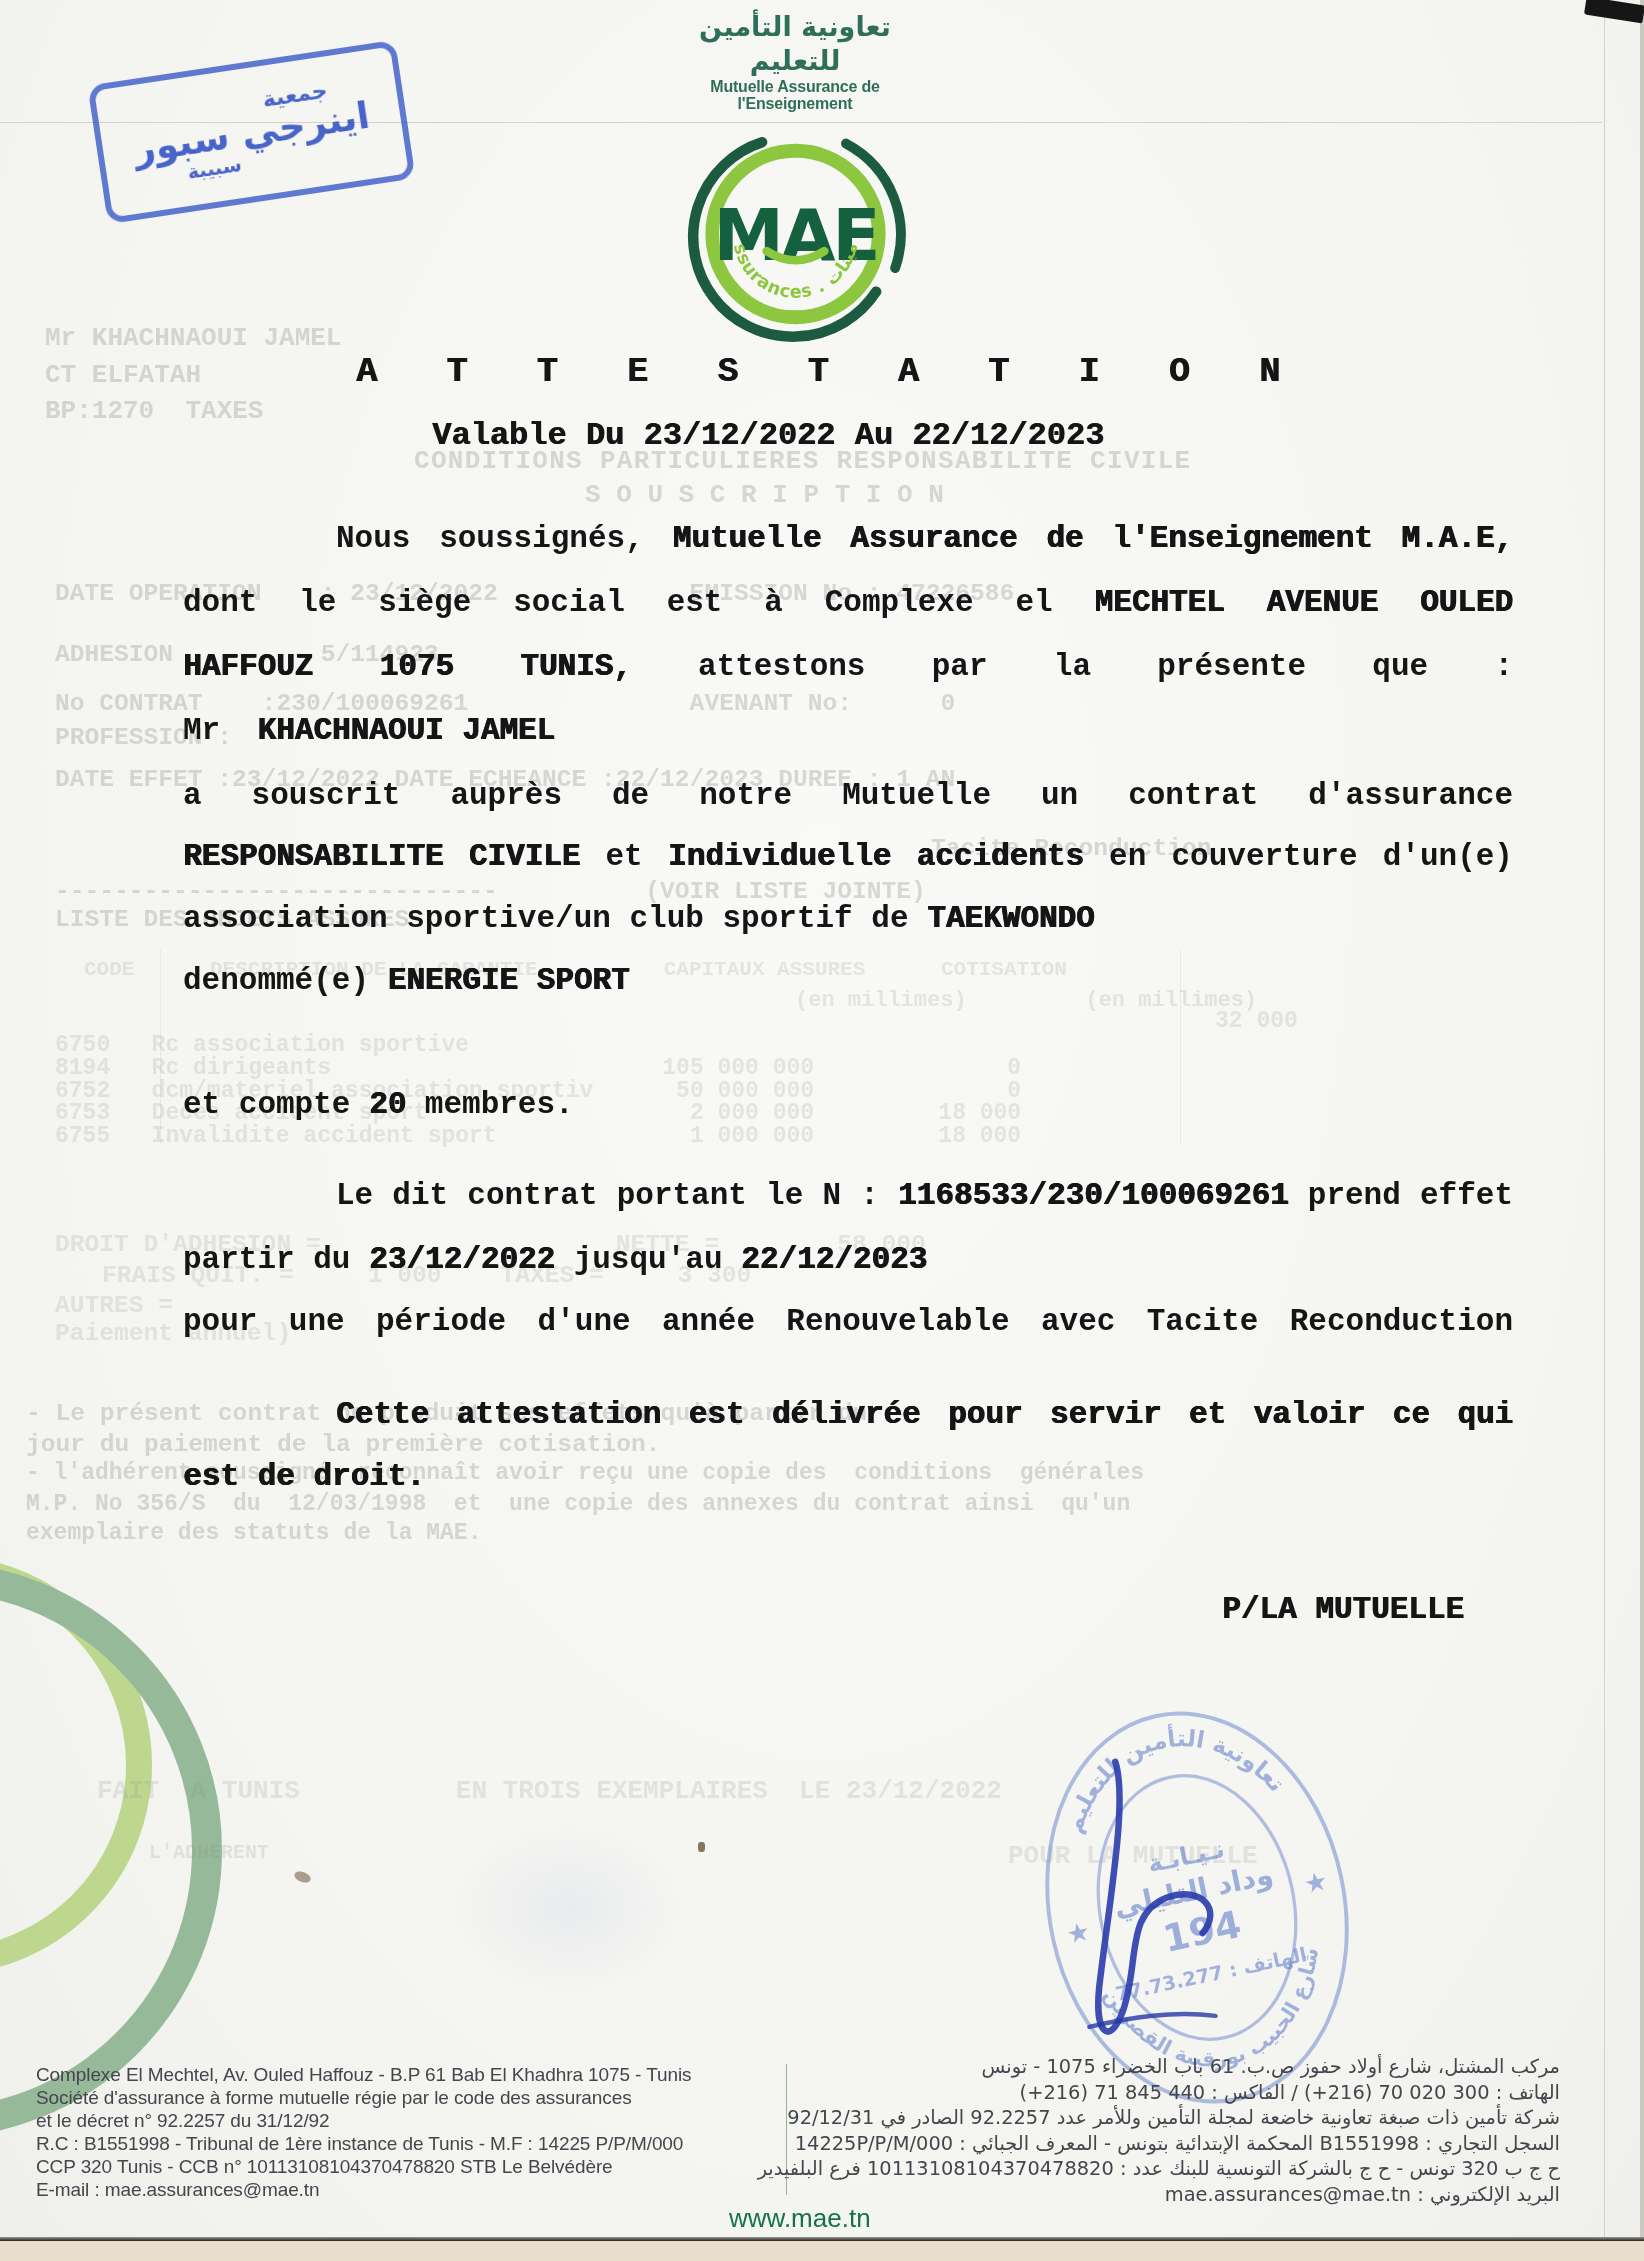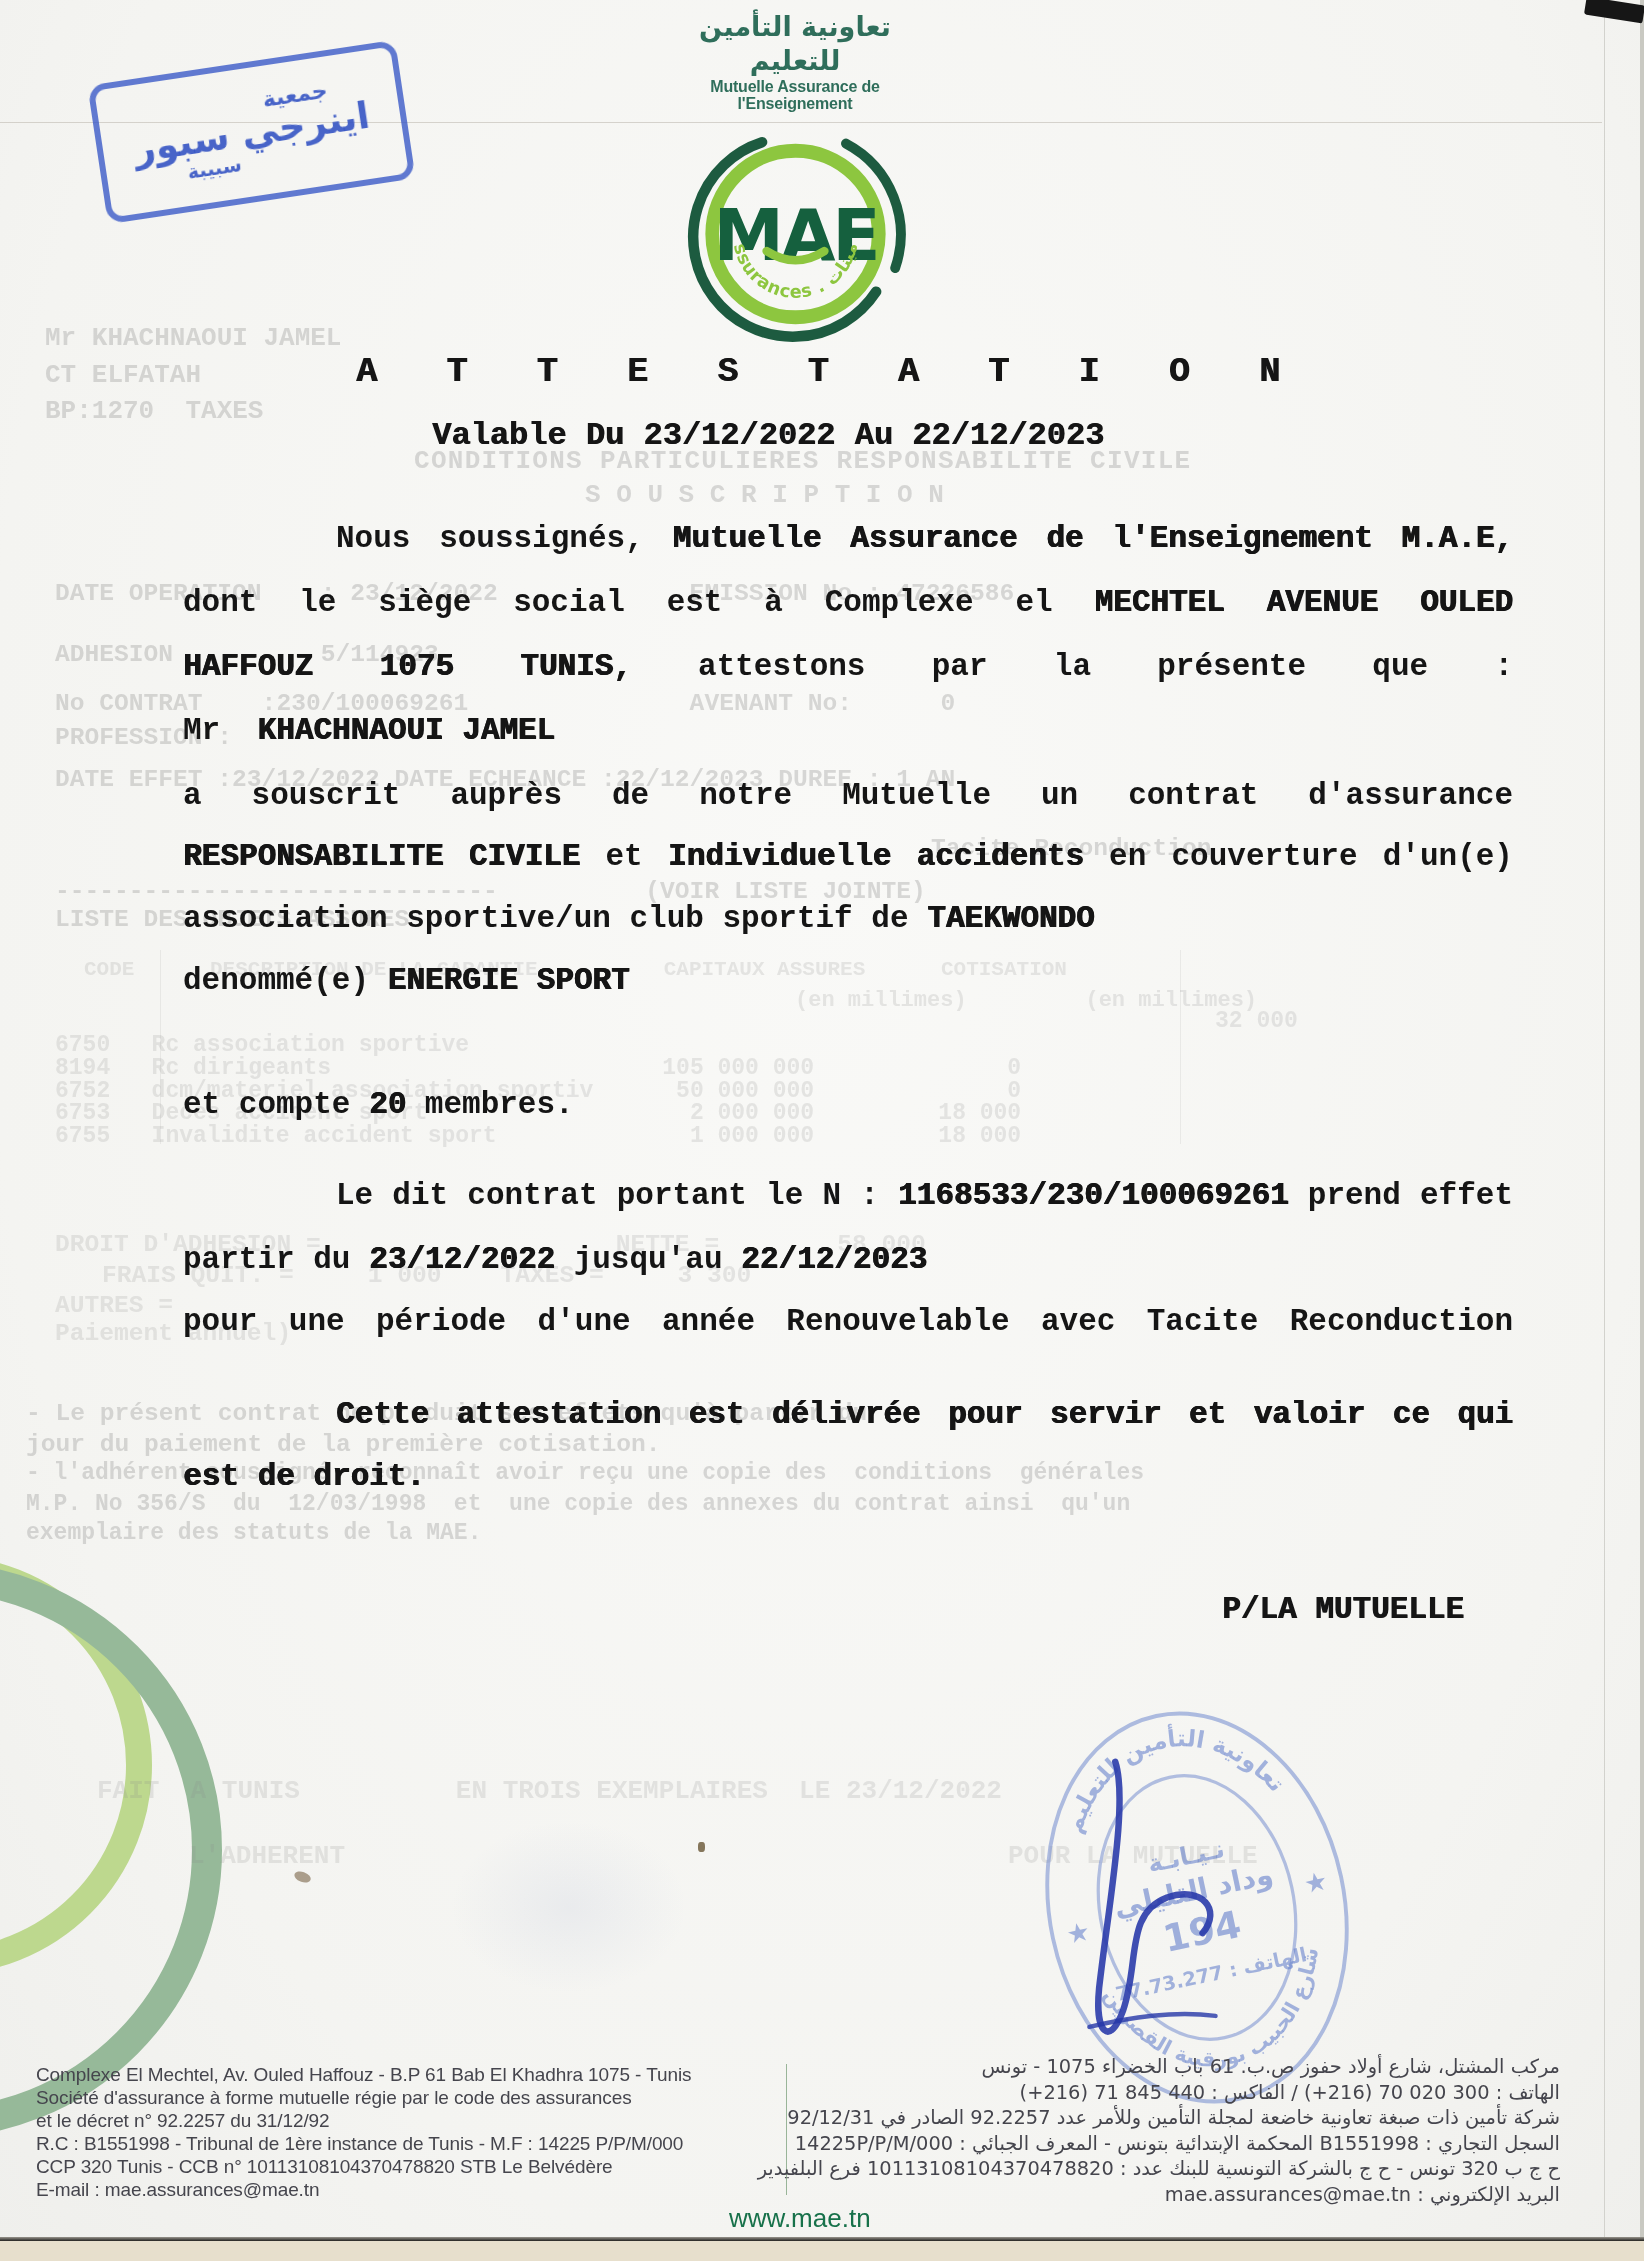--- a/index.html
+++ b/index.html
@@ -48,21 +48,21 @@
   .g11{left:55px;top:878px;font-size:24.6px;} .g12{left:55px;top:906px;font-size:24.6px;}
   .g13{left:55px;top:958px;font-size:21px;margin-left:29px;} .g14{left:795px;top:988px;font-size:22px;}
   .g15{left:1215px;top:1008px;font-size:23px;} .g16{left:55px;top:1032px;font-size:23px;}
   .g17{left:55px;top:1055px;font-size:23px;} .g18{left:55px;top:1078px;font-size:23px;}
   .g19{left:55px;top:1100px;font-size:23px;} .g20{left:55px;top:1123px;font-size:23px;}
   .g21{left:55px;top:1231px;font-size:24.6px;} .g22{left:55px;top:1262px;font-size:24.6px;margin-left:47px;}
   .g23{left:55px;top:1292px;font-size:24.6px;} .g24{left:55px;top:1320px;font-size:24.6px;}
   .g25{left:26px;top:1400px;font-size:24.6px;} .g26{left:26px;top:1431px;font-size:24.6px;}
   .g27{left:26px;top:1460px;font-size:23px;} .g28{left:26px;top:1491px;font-size:23px;}
   .g29{left:26px;top:1520px;font-size:23px;} .g30{left:97px;top:1776px;font-size:26px;}
-  .g31{left:149px;top:1841px;font-size:26px;margin-left:40px;} .g32{left:1008px;top:1841px;font-size:26px;}
+  .g31{left:149px;top:1841px;font-size:20px;} .g32{left:1008px;top:1841px;font-size:26px;}
   .gcol{position:absolute;width:1.3px;background:rgba(150,150,150,.14);}
   .gcol1{left:160px;top:950px;height:194px;} .gcol2{left:1180px;top:950px;height:194px;}
   
   .tw{position:absolute;font-family:"Liberation Mono","DejaVu Sans Mono",monospace;
       font-weight:700;font-size:31px;color:#151515;line-height:36px;}
   .just{text-align:justify;text-align-last:justify;}
   .pre{white-space:pre;}
   .sb{text-shadow:0.9px 0 0 currentColor, 0 0.3px 0 currentColor;}
   .t-title{left:356px;width:924px;top:354px;font-size:35px;text-shadow:0.9px 0 0 currentColor;}
   .t-valid{left:432px;top:418px;font-size:32px;text-shadow:0.8px 0 0 currentColor;}

